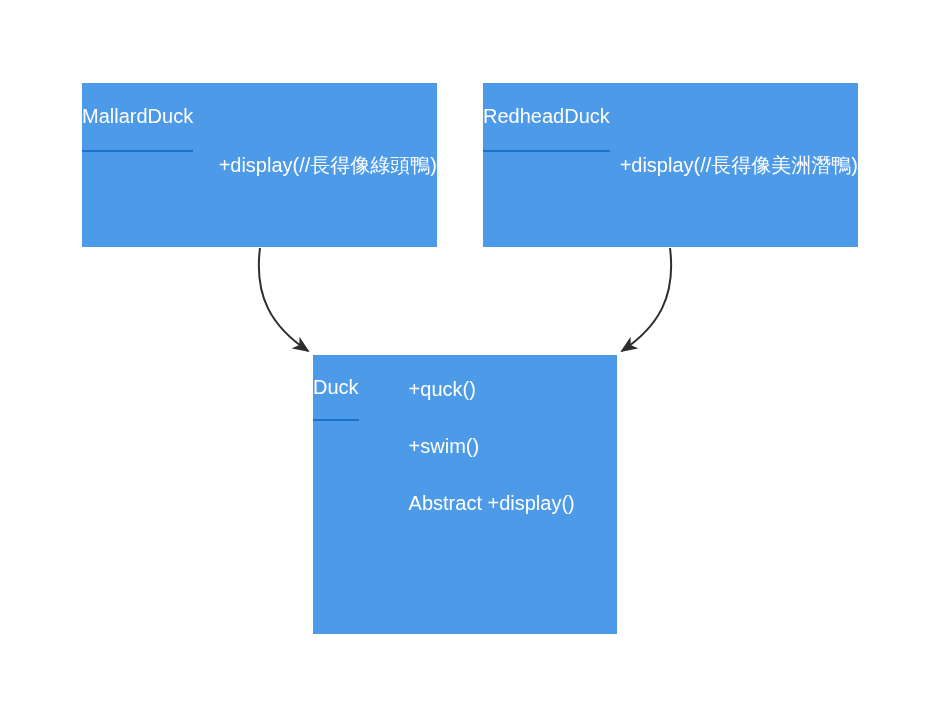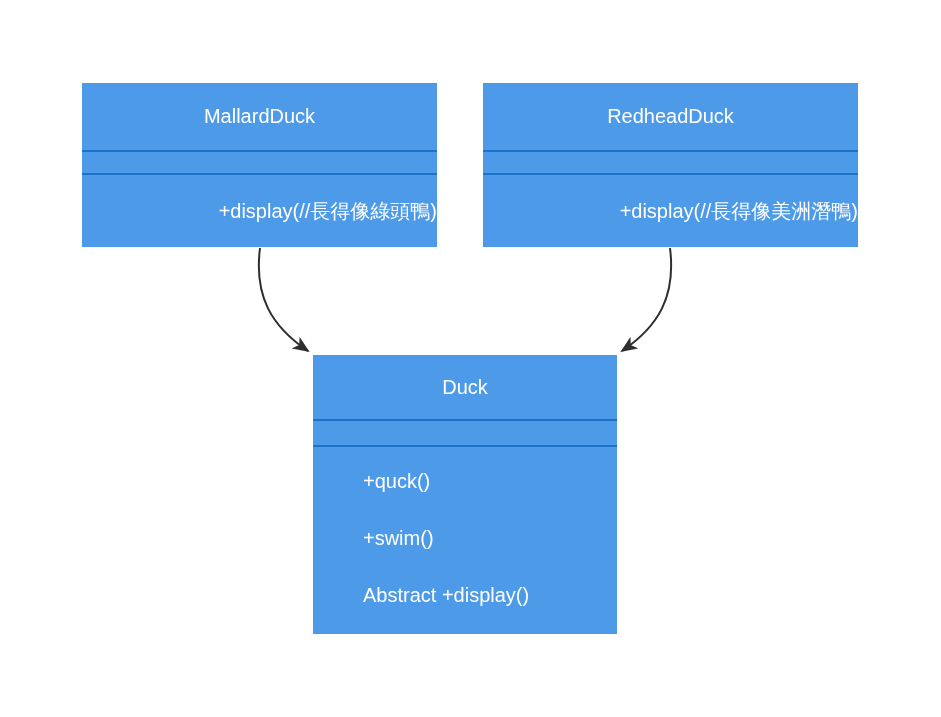--- a/index.html
+++ b/index.html
@@ -30,21 +30,21 @@
   .edges path.edge-line {
     fill: none;
     stroke: var(--arrow);
     stroke-width: 2;
   }
   .uml-class {
     position: absolute;
     background: var(--node-fill);
     color: var(--text);
     display: flex;
-    flex-direction: column;
+    flex-direction: row;
     box-sizing: border-box;
   }
   .uml-class .title {
     display: flex;
     align-items: center;
     justify-content: center;
     font-size: 20px;
     border-bottom: 2px solid var(--divider);
     box-sizing: border-box;
   }

